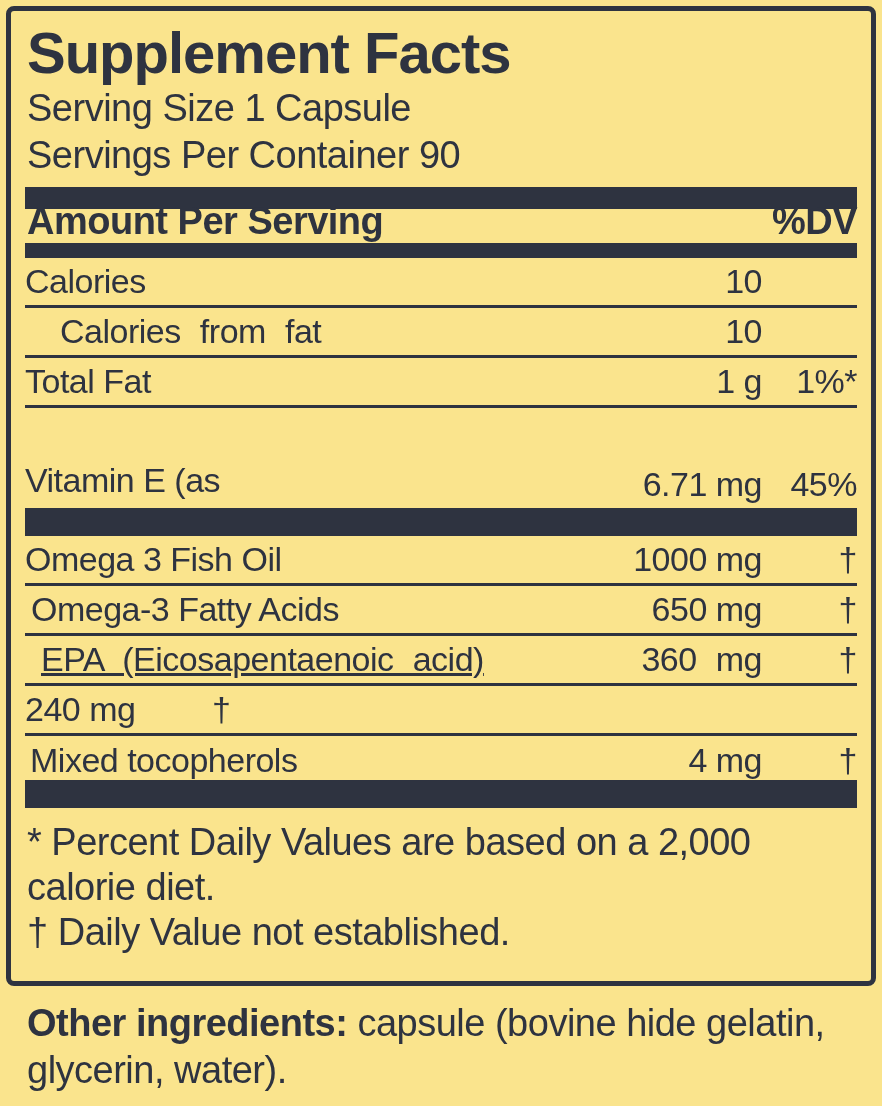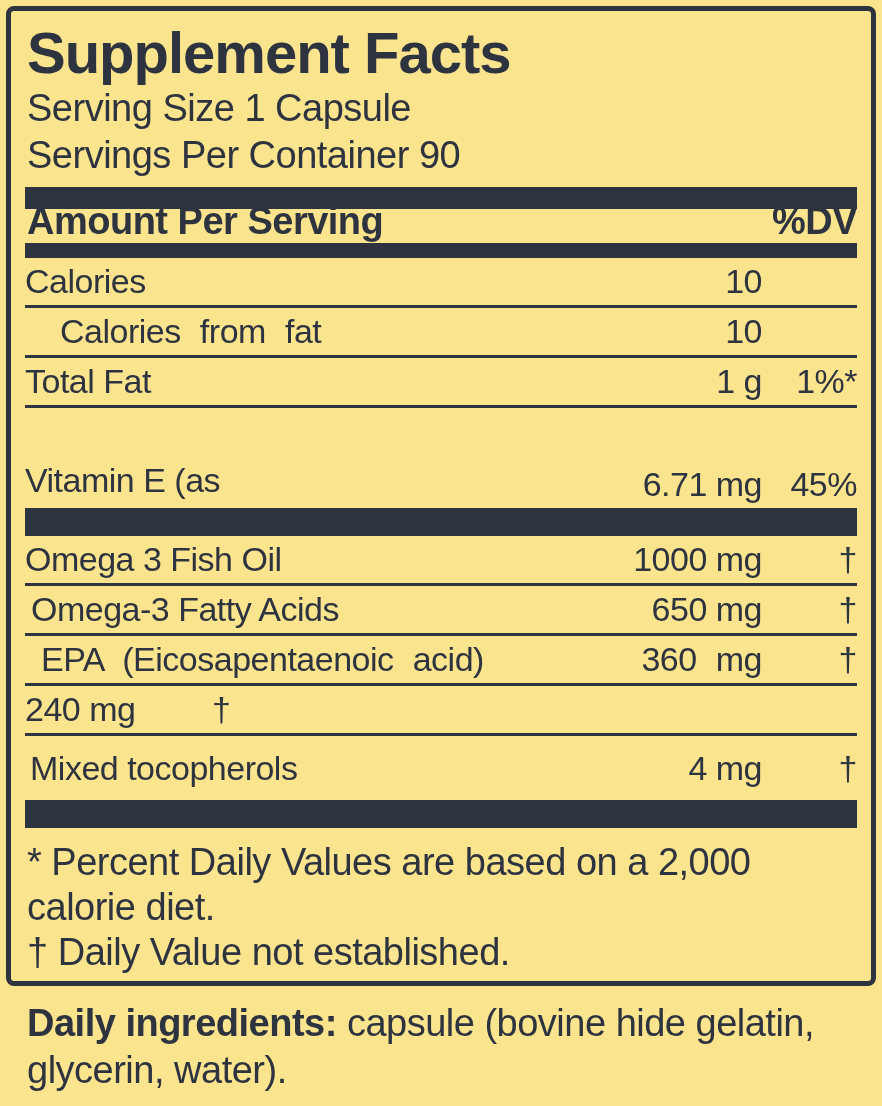--- a/index.html
+++ b/index.html
@@ -64,27 +64,27 @@
   .row .name { flex: 1; white-space: nowrap; }
   .row .amount { text-align: right; white-space: nowrap; }
   .row .dv { width: 95px; text-align: right; white-space: nowrap; }
 
   .row-tall {
     height: 100px;
     align-items: flex-end;
     padding-bottom: 4px;
   }
   .row-tall .name { line-height: 47px; white-space: normal; }
-  .row-mixed { height: 64px; }
+  .row-mixed { height: 44px; align-items: flex-end; }
 
   .hairline { height: 3px; background: var(--ink); width: 100%; }
 
   .indent-1 { padding-left: 35px; }
   .indent-a { padding-left: 6px; }
-  .indent-b { padding-left: 16px; }
+  .indent-b { padding-left: 16px; text-decoration: underline; }
   .indent-c { padding-left: 5px; }
   .spread { word-spacing: 0.3em; }
 
   .footnotes {
     margin-top: 12px;
     font-size: 38px;
     line-height: 45px;
     letter-spacing: -0.5px;
     padding-left: 2px;
   }
@@ -182,14 +182,14 @@
 
   <div class="bar bar-heavy"></div>
 
   <div class="footnotes">
     <span class="fn">* Percent Daily Values are based on a 2,000 calorie diet.</span>
     <span class="fn">† Daily Value not established.</span>
   </div>
 </div>
 
 <div class="other-ingredients">
-  <span class="oi-label">Daily ingredients:</span><span> capsule (bovine hide gelatin, glycerin, water).</span>
+  <span class="oi-label">Other ingredients:</span><span> capsule (bovine hide gelatin, glycerin, water).</span>
 </div>
 
 </body></html>

